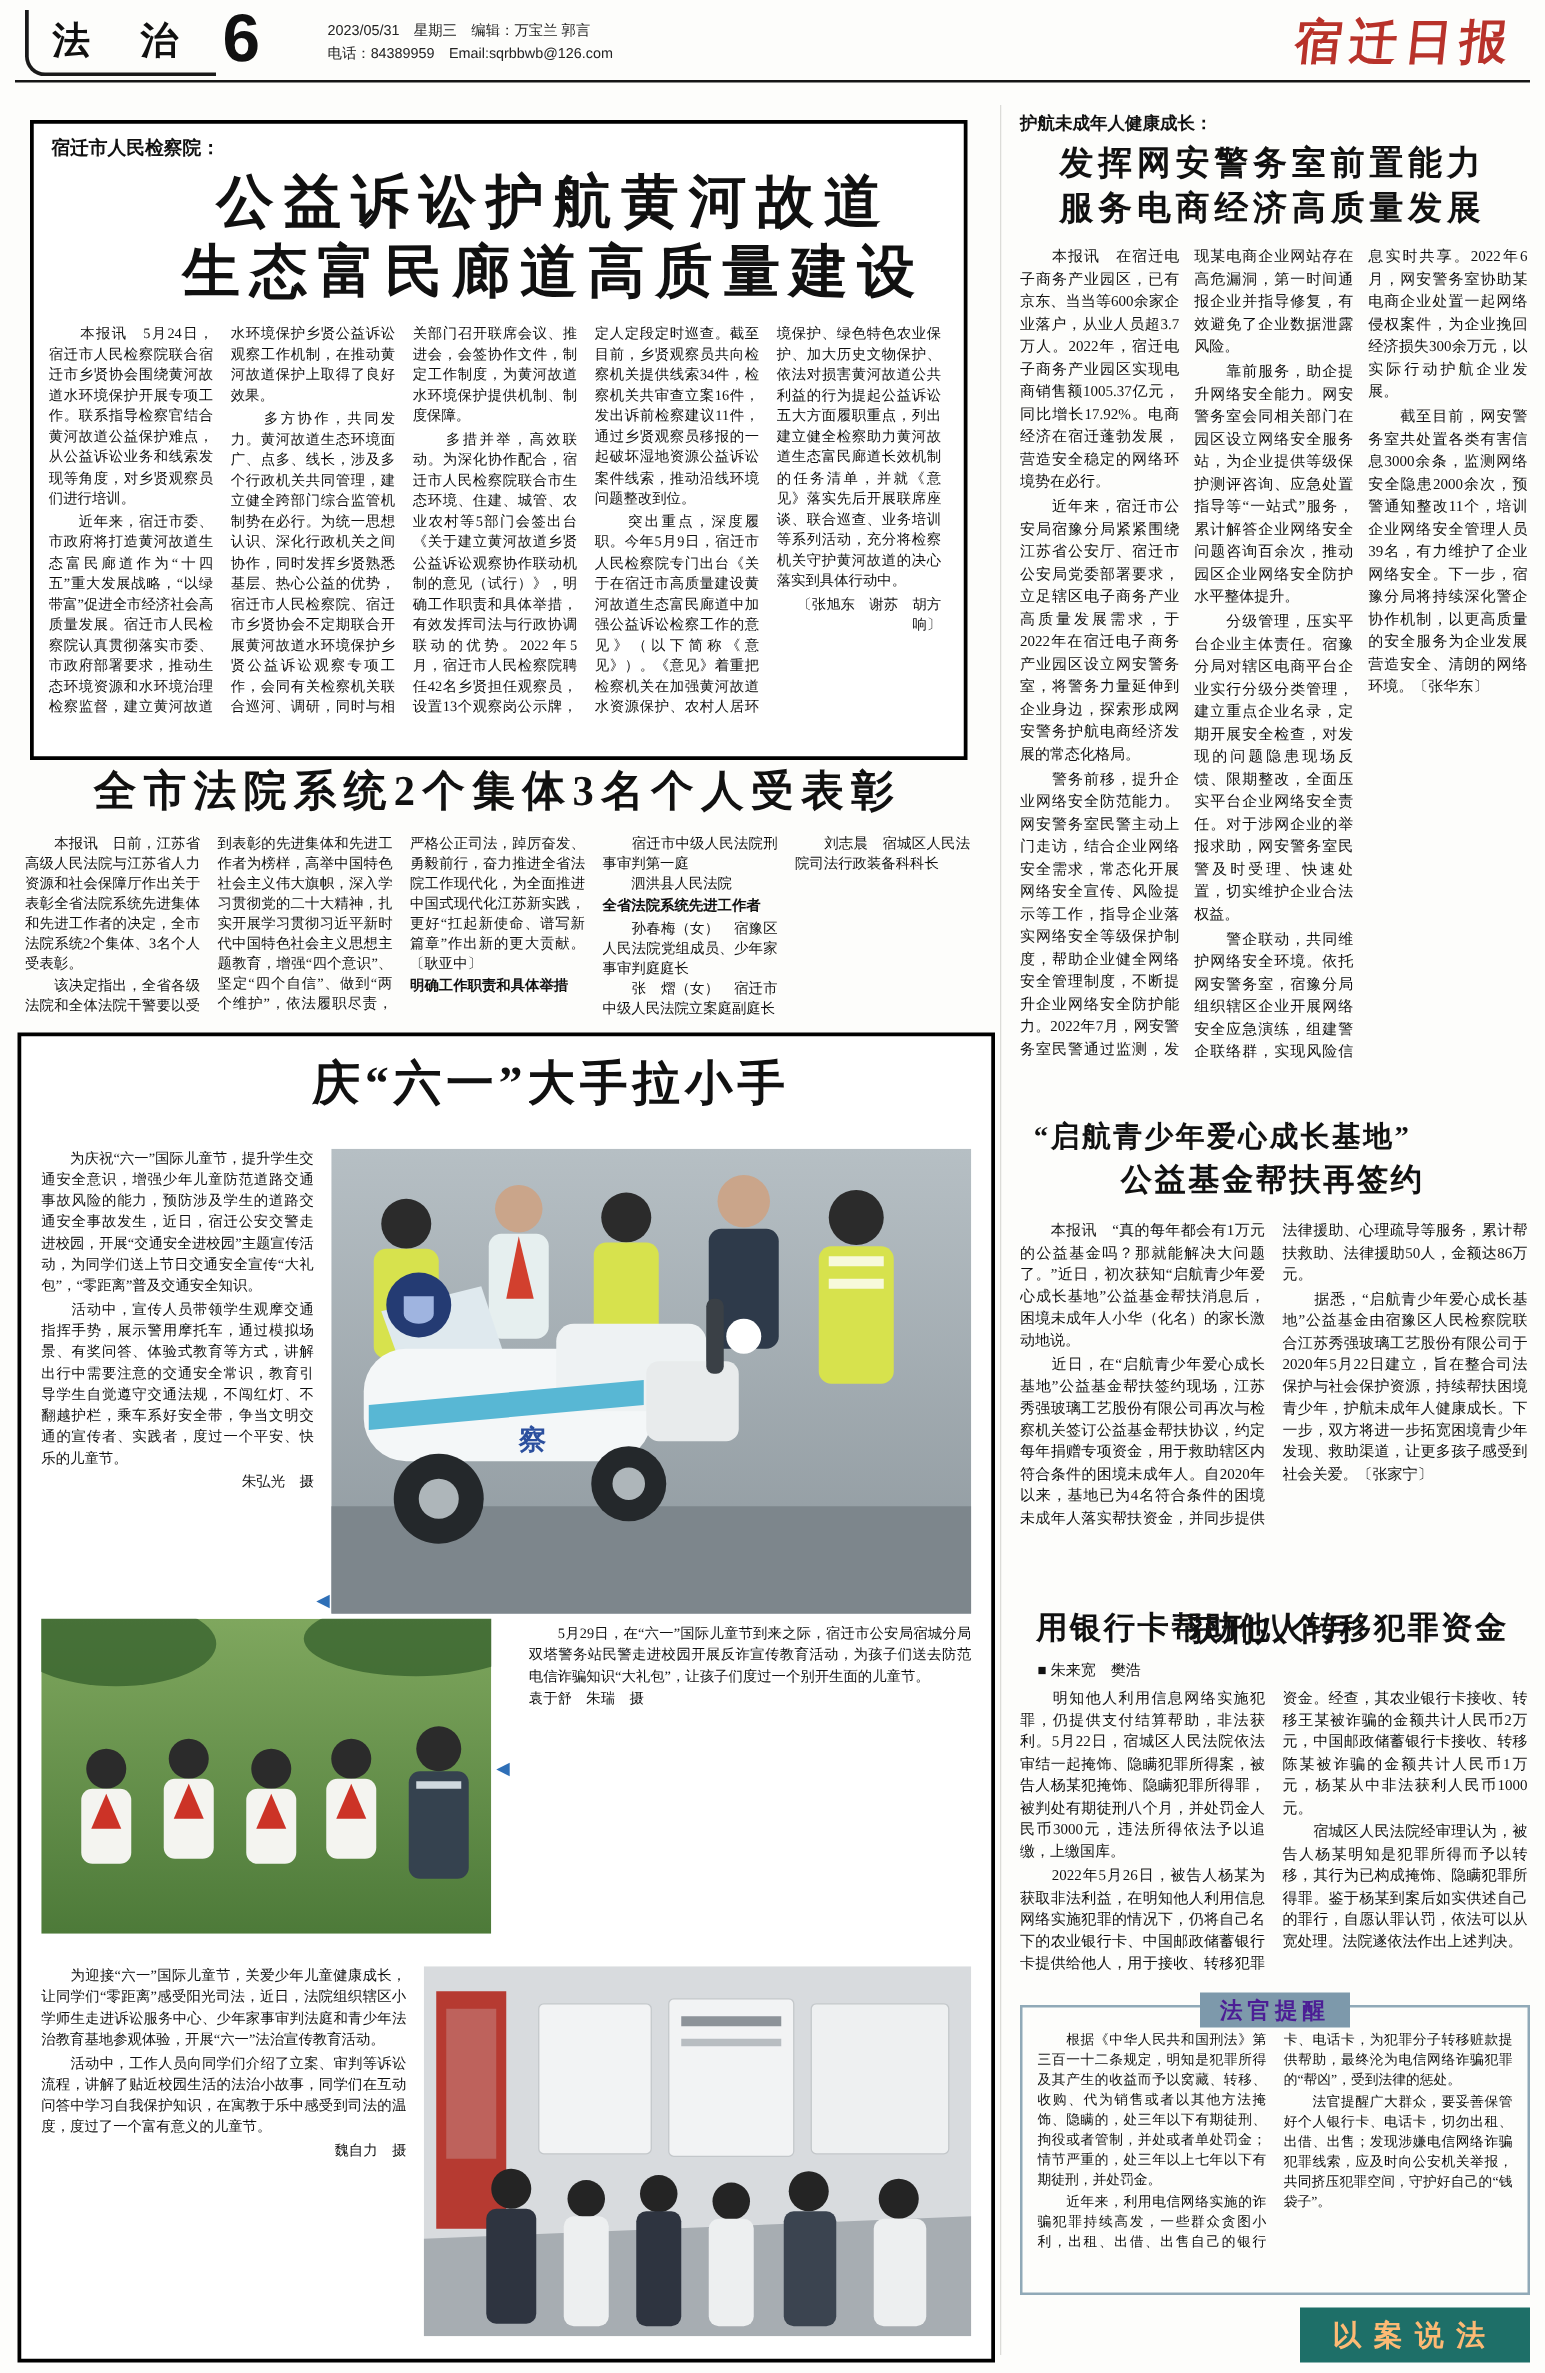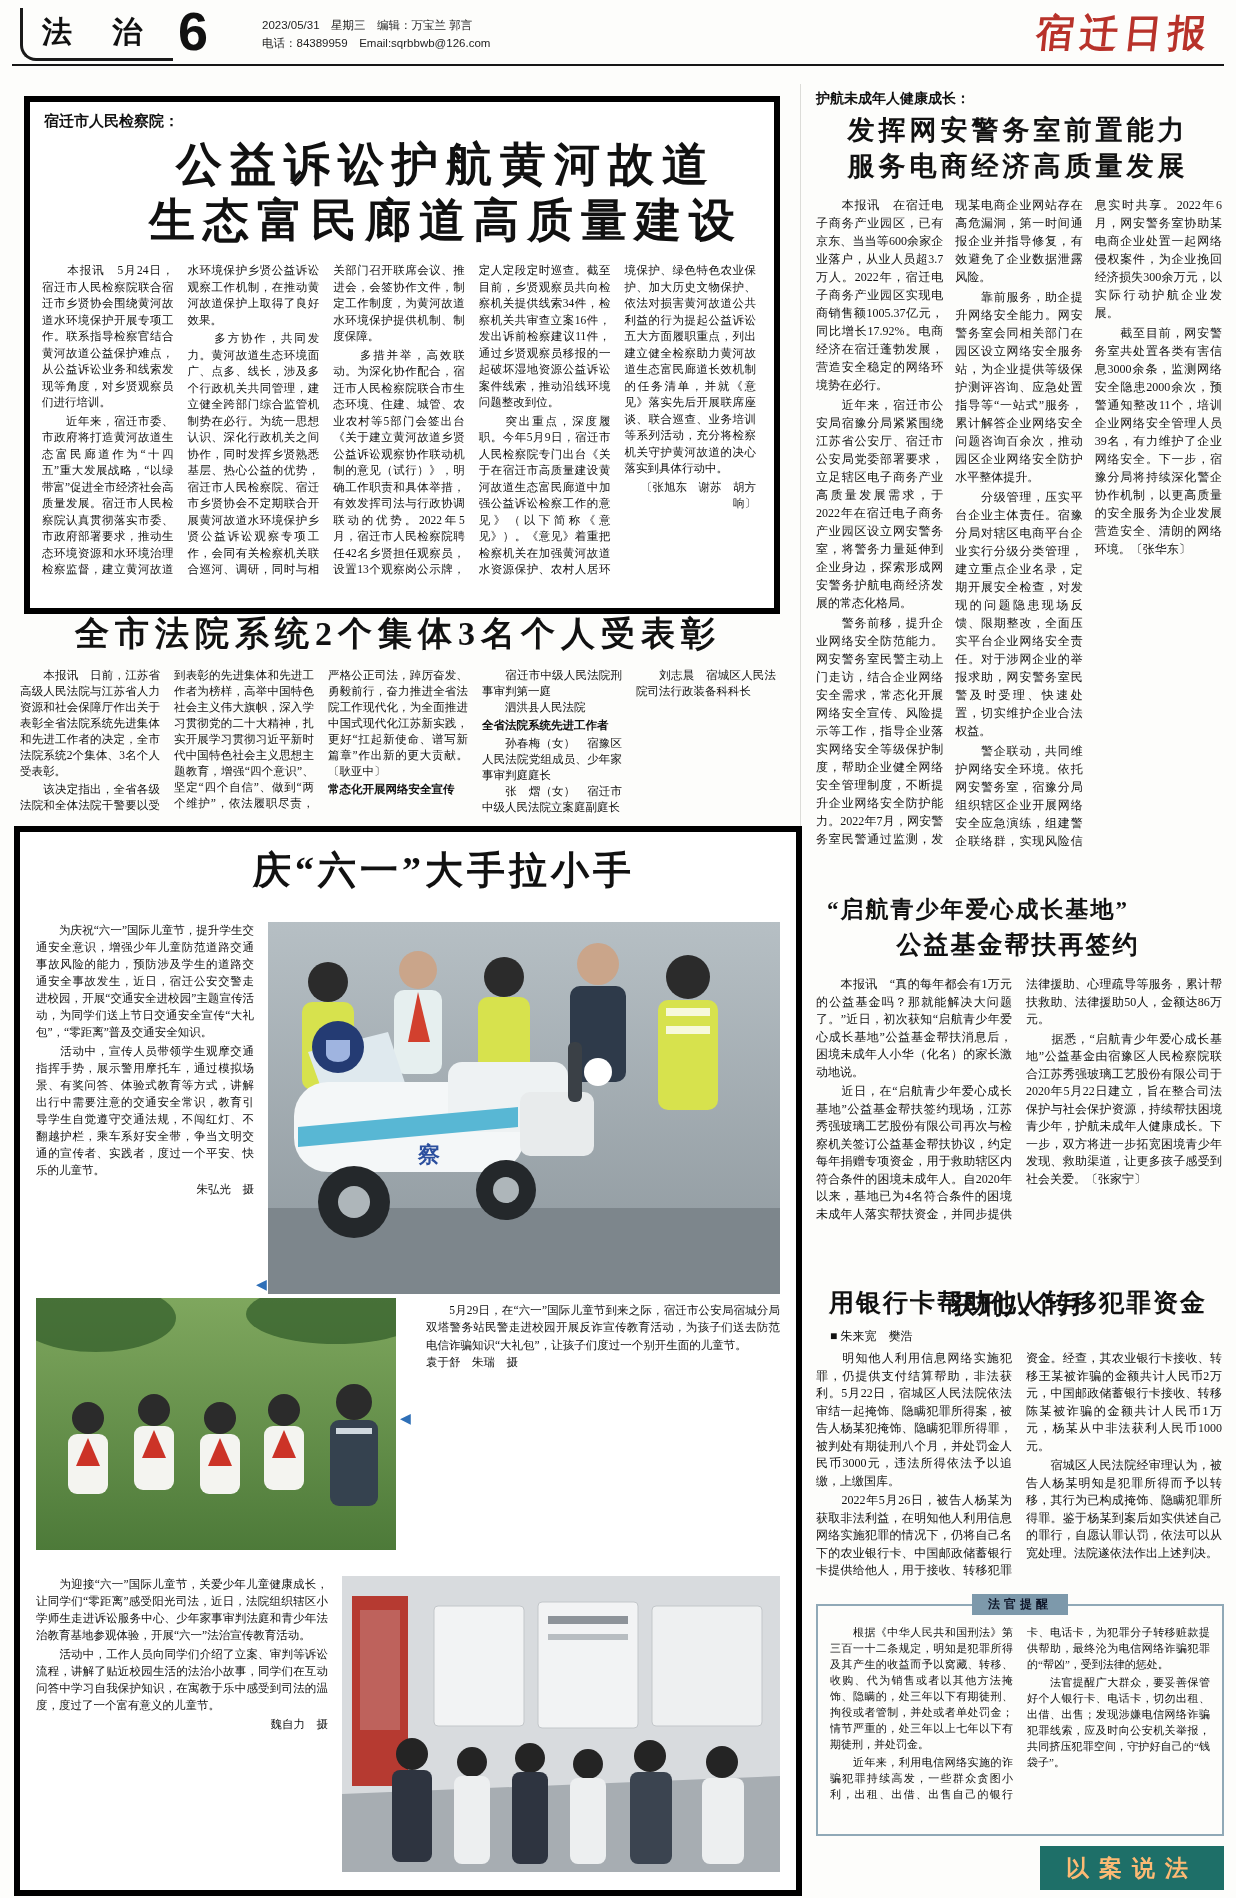--- a/index.html
+++ b/index.html
@@ -26,25 +26,25 @@
   .serif-title{font-weight:900;text-align:center;line-height:1.2;}
   .art-body{column-fill:auto;text-align:justify;}
   .art-body p{margin:0 0 2px 0;}
   .prelist{white-space:pre-line;margin:0;}
   .list-head{font-weight:bold;margin:6px 0 0 0;}
   .byline-right{text-align:right;margin:0;}
   .caption{font-size:11.5px;line-height:1.5;text-align:justify;margin-left:18px;}
   .photo{display:block;}
   .arrow{color:#2e6fb7;font-size:14px;line-height:14px;}
   
-  .bbox{border:6px solid #000000;background:#fff;}
+  .bbox{border:3px solid #000000;background:#fff;}
   .tixing-box{border:2px solid #90a9b7;}
   .tixing-tab{position:absolute;top:-12px;left:50%;transform:translateX(-50%);
-      background:#7d99ab;color:#0f172a;font-family:"Liberation Sans","DejaVu Sans",sans-serif;
-      font-size:12px;font-weight:bold;padding:2px 16px;letter-spacing:4px;}
+      background:#7d99ab;color:#4c1d95;font-family:"Liberation Sans","DejaVu Sans",sans-serif;
+      font-size:18px;font-weight:bold;padding:2px 16px;letter-spacing:4px;}
   .yian{background:#1e6f68;color:#fdba74;display:flex;align-items:center;justify-content:center;
       font-family:"Liberation Sans","DejaVu Sans",sans-serif;font-weight:bold;
       font-size:23px;letter-spacing:10px;}
 </style>
 </head>
 <body>
 
 <div class="abs hdr-bracket"></div>
 <div class="abs hdr-section">法 治</div>
 <div class="abs hdr-page">6</div>
@@ -68,21 +68,21 @@
     <p>　　突出重点，深度履职。今年5月9日，宿迁市人民检察院专门出台《关于在宿迁市高质量建设黄河故道生态富民廊道中加强公益诉讼检察工作的意见》（以下简称《意见》）。《意见》着重把检察机关在加强黄河故道水资源保护、农村人居环境保护、绿色特色农业保护、加大历史文物保护、依法对损害黄河故道公共利益的行为提起公益诉讼五大方面履职重点，列出建立健全检察助力黄河故道生态富民廊道长效机制的任务清单，并就《意见》落实先后开展联席座谈、联合巡查、业务培训等系列活动，充分将检察机关守护黄河故道的决心落实到具体行动中。</p>
     <p class="byline-right">〔张旭东　谢苏　胡方响〕</p>
   </div>
 </div>
 
 <div class="abs" style="left:20px;top:614px;width:756px;">
   <div class="serif-title" style="font-size:34px;letter-spacing:6px;">全市法院系统2个集体3名个人受表彰</div>
   <div class="art-body" style="margin-top:12px;height:152px;column-count:5;column-gap:14px;font-size:11.5px;line-height:16px;overflow:hidden;">
     <p>　　本报讯　日前，江苏省高级人民法院与江苏省人力资源和社会保障厅作出关于表彰全省法院系统先进集体和先进工作者的决定，全市法院系统2个集体、3名个人受表彰。</p>
     <p>　　该决定指出，全省各级法院和全体法院干警要以受到表彰的先进集体和先进工作者为榜样，高举中国特色社会主义伟大旗帜，深入学习贯彻党的二十大精神，扎实开展学习贯彻习近平新时代中国特色社会主义思想主题教育，增强“四个意识”、坚定“四个自信”、做到“两个维护”，依法履职尽责，严格公正司法，踔厉奋发、勇毅前行，奋力推进全省法院工作现代化，为全面推进中国式现代化江苏新实践，更好“扛起新使命、谱写新篇章”作出新的更大贡献。〔耿亚中〕</p>
-    <p class="list-head">常态化开展网络安全宣传</p>
+    <p class="list-head">明确工作职责和具体举措</p>
     <p class="prelist">　　宿迁市中级人民法院刑事审判第一庭
 　　泗洪县人民法院</p>
     <p class="list-head">全省法院系统先进工作者</p>
     <p class="prelist">　　孙春梅（女）　宿豫区人民法院党组成员、少年家事审判庭庭长
 　　张　熠（女）　宿迁市中级人民法院立案庭副庭长
 　　刘志晨　宿城区人民法院司法行政装备科科长</p>
   </div>
 </div>
 
 <div class="abs bbox" style="left:14px;top:826px;width:776px;height:1058px;">

